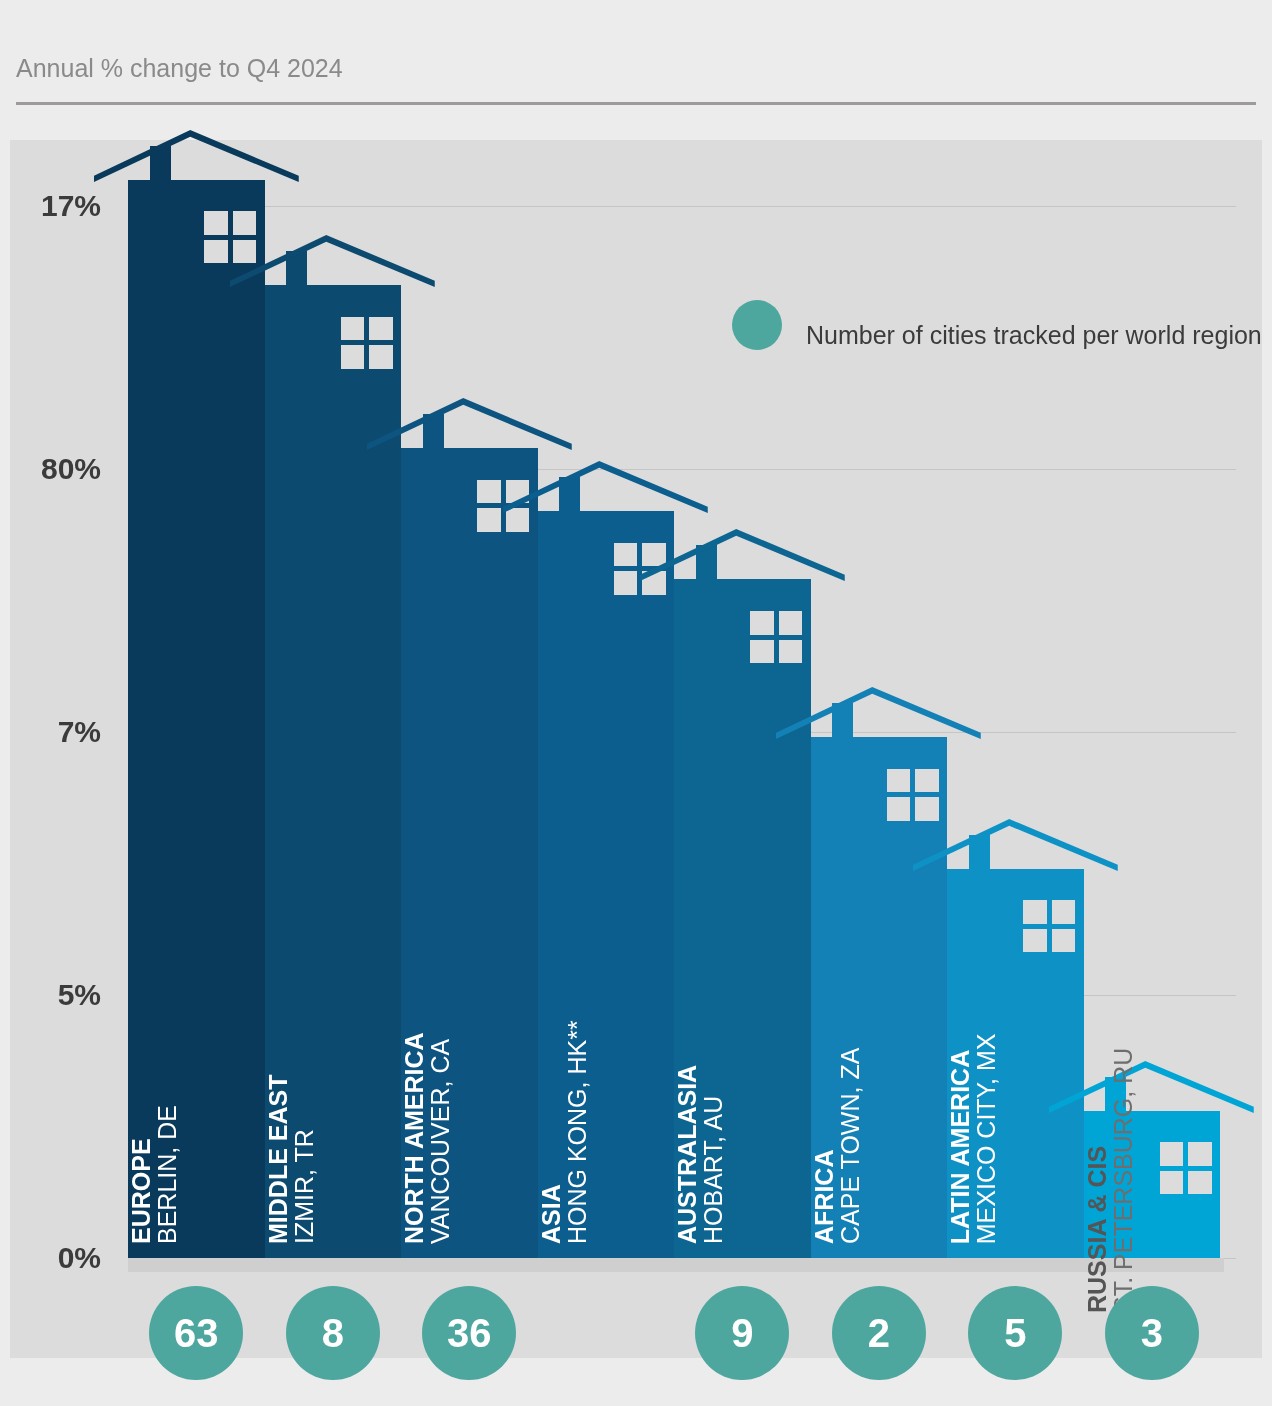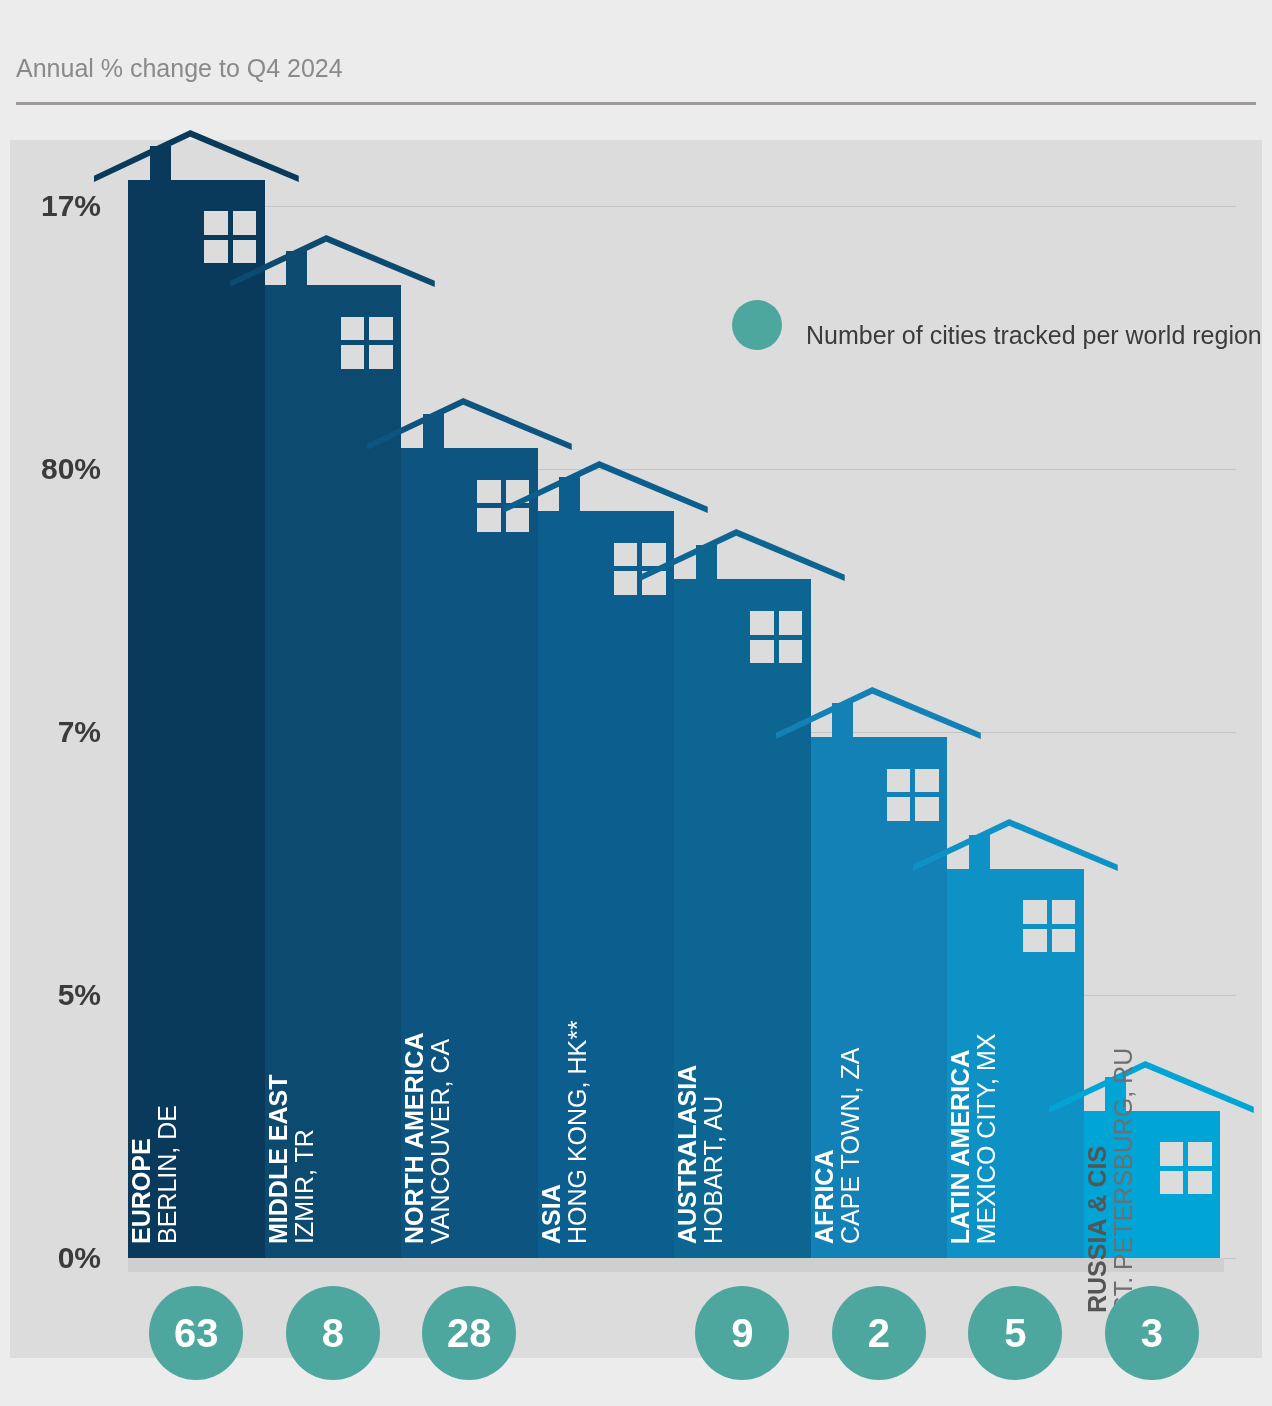--- a/index.html
+++ b/index.html
@@ -245,18 +245,18 @@
 
   <div id="legend">
     <div id="legend-dot"></div>
     <div id="legend-text">Number of cities tracked per world region</div>
   </div>
 </div>
 
 <div id="circles">
     <div class="count-circle" style="left: 149.25px;">63</div>
     <div class="count-circle" style="left: 285.75px;">8</div>
-    <div class="count-circle" style="left: 422.25px;">28</div>
+    <div class="count-circle" style="left: 422.25px;">36</div>
     <div class="count-circle" style="left: 695.25px;">9</div>
     <div class="count-circle" style="left: 831.75px;">2</div>
     <div class="count-circle" style="left: 968.25px;">5</div>
     <div class="count-circle" style="left: 1104.75px;">3</div>
   </div>
 
 </body></html>

